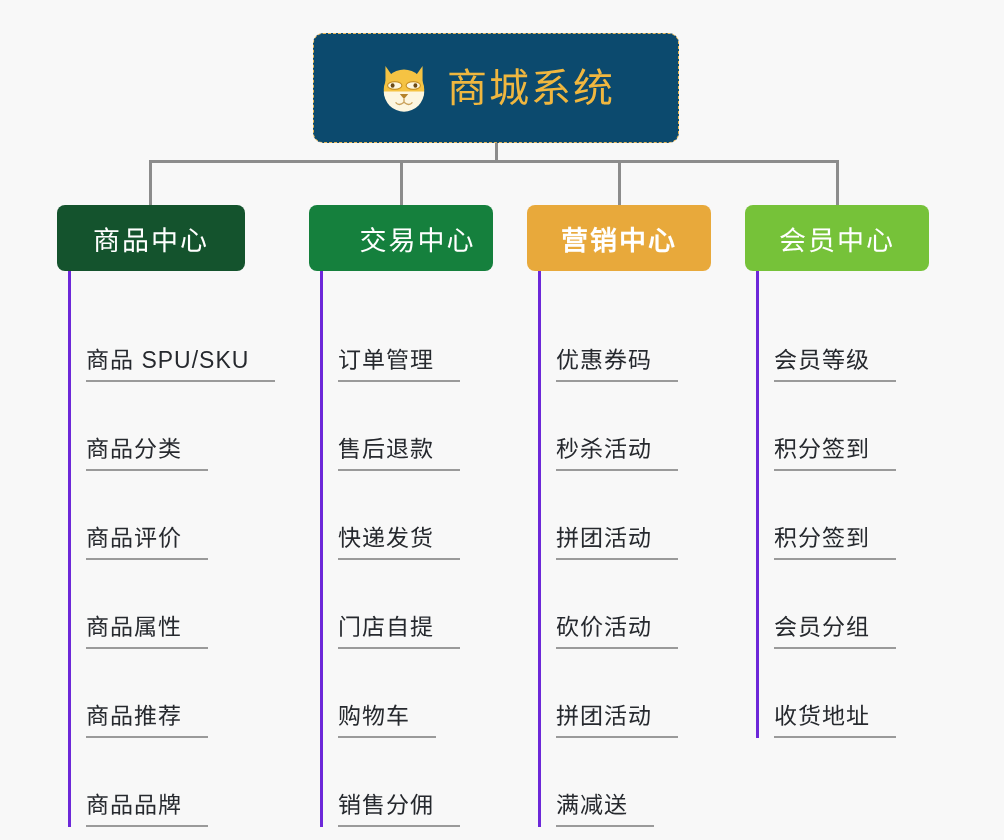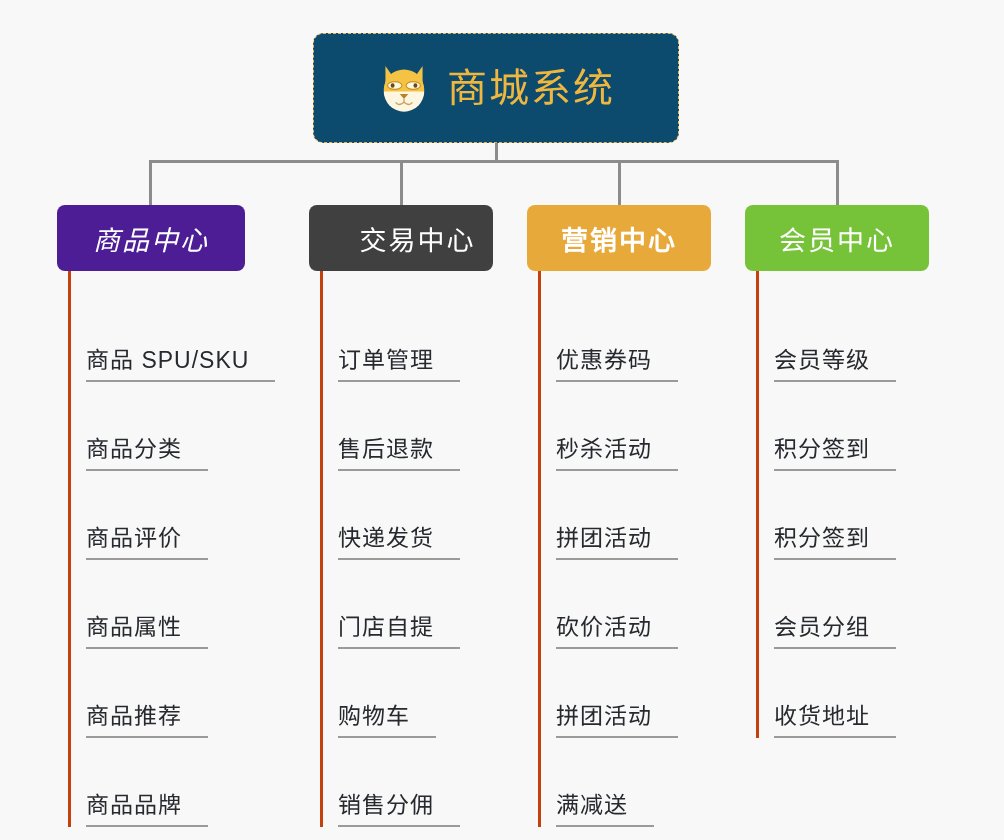--- a/index.html
+++ b/index.html
@@ -84,21 +84,21 @@
     font-size: 27px;
     letter-spacing: 2px;
     white-space: nowrap;
   }
 
   
   .col-items {
     position: relative;
     margin-left: 11px;
     padding-top: 22px;
-    border-left: 3px solid #c2410c;
+    border-left: 3px solid #6d28d9;
   }
 
   .col-item {
     height: 89px;
     display: flex;
     align-items: flex-end;
     padding-left: 28px;
   }
 
   .col-item-label {
@@ -140,21 +140,21 @@
   </div>
 
   <div class="conn conn-stem"></div>
   <div class="conn conn-bus"></div>
   <div class="conn conn-drop c0"></div>
   <div class="conn conn-drop c1"></div>
   <div class="conn conn-drop c2"></div>
   <div class="conn conn-drop c3"></div>
 
   <div class="column c0">
-    <div class="col-header" style="background: #4c1d95; font-style: italic;">商品中心</div>
+    <div class="col-header" style="background: #14532d;">商品中心</div>
     <div class="col-items">
       <div class="col-item">
           <span class="col-item-label">商品 SPU/SKU</span>
         </div>
       <div class="col-item">
           <span class="col-item-label">商品分类</span>
         </div>
       <div class="col-item">
           <span class="col-item-label">商品评价</span>
         </div>
@@ -164,21 +164,21 @@
       <div class="col-item">
           <span class="col-item-label">商品推荐</span>
         </div>
       <div class="col-item">
           <span class="col-item-label">商品品牌</span>
         </div>
     </div>
   </div>
 
   <div class="column c1">
-    <div class="col-header" style="background: #404040; padding-left: 33px;">交易中心</div>
+    <div class="col-header" style="background: #15803d; padding-left: 33px;">交易中心</div>
     <div class="col-items">
       <div class="col-item">
           <span class="col-item-label">订单管理</span>
         </div>
       <div class="col-item">
           <span class="col-item-label">售后退款</span>
         </div>
       <div class="col-item">
           <span class="col-item-label">快递发货</span>
         </div>

